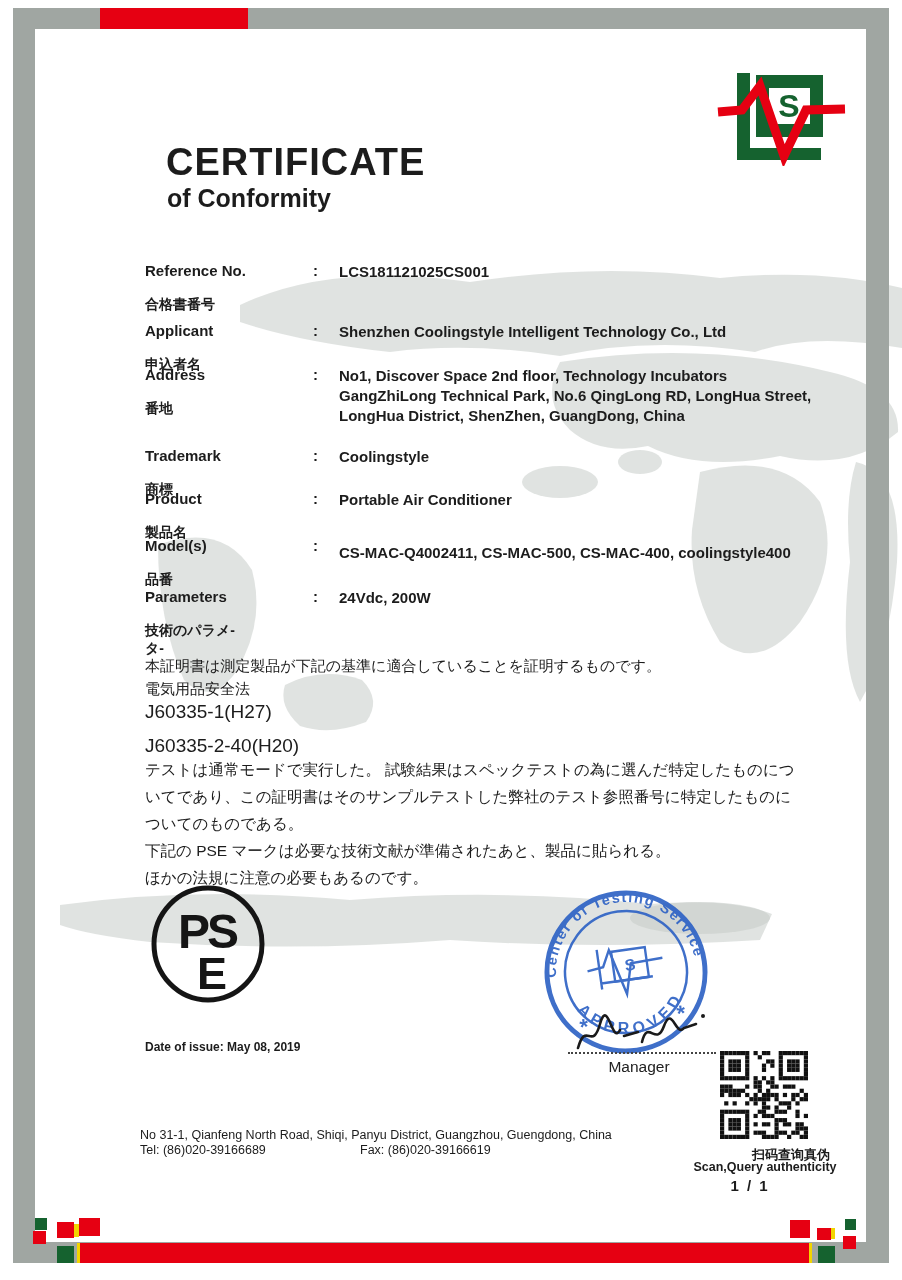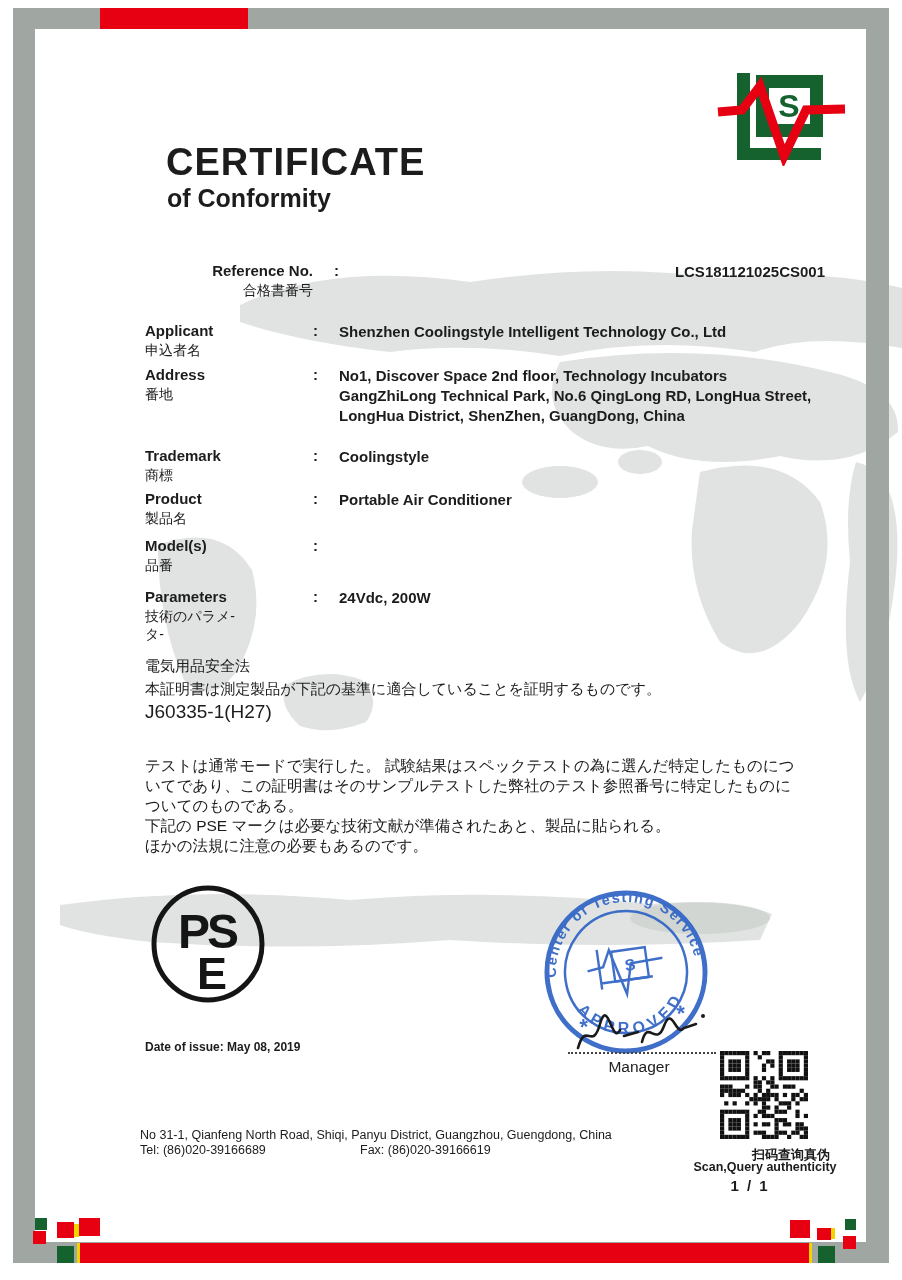--- a/index.html
+++ b/index.html
@@ -9,27 +9,27 @@
   
   .frame{position:absolute;background:#a0a6a2;}
   .mark{position:absolute;}
   .red{background:#e60012;} .green{background:#15622f;} .yellow{background:#f2d500;}
   
   .title1{font-size:38px;font-weight:bold;letter-spacing:1px;}
   .title2{font-size:25px;font-weight:bold;}
   
   .field{position:absolute;left:145px;width:680px;display:grid;grid-template-columns:168px 26px 1fr;}
   .flabel .en{font-weight:bold;font-size:15px;display:block;}
-  .flabel .jp{font-size:14px;display:block;margin-top:3px;white-space:pre-line;}
+  .flabel .jp{font-size:14px;display:block;margin-top:17px;white-space:pre-line;font-weight:bold;}
   .fcolon{font-weight:bold;font-size:15px;}
   .fvalue{font-weight:bold;font-size:15px;line-height:20px;white-space:pre-line;}
   
   .stmt{position:absolute;left:145px;width:645px;font-size:15px;line-height:23px;}
   .stmt .std{font-weight:normal;font-size:19px;}
-  .notes{position:absolute;left:145px;width:655px;font-size:15.5px;line-height:20px;white-space:pre-line;}
+  .notes{position:absolute;left:145px;width:655px;font-size:15.5px;line-height:27px;white-space:pre-line;}
   
   .footer{position:absolute;left:140px;top:1128px;width:580px;font-size:12.5px;line-height:14.5px;}
   .footer .col1{display:inline-block;width:220px;}
   
   .qr-cn{position:absolute;left:700px;top:1146px;width:130px;text-align:right;font-weight:bold;font-size:13px;}
   .qr-en{position:absolute;left:682px;top:1160px;width:166px;text-align:center;font-weight:bold;font-size:12.5px;}
   .qr-pg{position:absolute;left:700px;top:1177px;width:100px;text-align:center;font-weight:bold;font-size:15px;letter-spacing:2px;}
   
   .sig-line{position:absolute;left:568px;top:1052px;width:148px;border-top:2px dotted #444;}
   .sig-role{position:absolute;left:594px;top:1058px;width:90px;text-align:center;font-size:15.5px;color:#222;}
@@ -85,21 +85,21 @@
       <rect x="21" y="82" width="84" height="12"></rect>
       <path fill-rule="evenodd" d="M40 9 H107 V71 H40 Z M53 22 H94 V58 H53 Z"></path>
     </g>
     <text x="73" y="51" font-size="32" font-weight="bold" text-anchor="middle" fill="#15622f">S</text>
     <path d="M2 46 L26 44 L44 20 L68 90 L90 44 L129 43" stroke="#e60012" stroke-width="9" fill="none"></path>
   </svg>
 
   <div class="abs title2" style="left:167px;top:184px;">of Conformity</div>
   <div class="abs title1" style="left:166px;top:141px;">CERTIFICATE</div>
 
-  <div class="field" style="top:262px;text-align:right;">
+  <div class="field" style="top:262px;">
     <div class="flabel">
         <span class="en">Reference No.</span>
         <span class="jp">合格書番号</span>
       </div>
     <div class="fcolon">:</div>
     <div class="fvalue">LCS181121025CS001</div>
   </div>
   <div class="field" style="top:322px;">
     <div class="flabel">
         <span class="en">Applicant</span>
@@ -133,35 +133,37 @@
       </div>
     <div class="fcolon">:</div>
     <div class="fvalue">Portable Air Conditioner</div>
   </div>
   <div class="field" style="top:537px;">
     <div class="flabel">
         <span class="en">Model(s)</span>
         <span class="jp">品番</span>
       </div>
     <div class="fcolon">:</div>
+    <div class="fvalue" style="padding-top:6px;">CS-MAC-Q4002411, CS-MAC-500, CS-MAC-400, coolingstyle400</div>
   </div>
   <div class="field" style="top:588px;">
     <div class="flabel">
         <span class="en">Parameters</span>
         <span class="jp">技術のパラメ-
 タ-</span>
       </div>
     <div class="fcolon">:</div>
     <div class="fvalue">24Vdc, 200W</div>
   </div>
 
   <div class="stmt" style="top:654px;">
+    <div>本証明書は測定製品が下記の基準に適合していることを証明するものです。</div>
     <div>電気用品安全法</div>
-    <div>本証明書は測定製品が下記の基準に適合していることを証明するものです。</div>
     <div class="std">J60335-1(H27)</div>
+    <div class="std" style="margin-top:11px;">J60335-2-40(H20)</div>
   </div>
 
   <div class="notes" style="top:756px;">テストは通常モードで実行した。 試験結果はスペックテストの為に選んだ特定したものにつ
 いてであり、この証明書はそのサンプルテストした弊社のテスト参照番号に特定したものに
 ついてのものである。
 下記の PSE マークは必要な技術文献が準備されたあと、製品に貼られる。
 ほかの法規に注意の必要もあるのです。</div>
 
   <svg class="abs" style="left:150px;top:885px;" width="116" height="118" viewBox="0 0 116 118">
     <ellipse cx="58" cy="59" rx="54" ry="56" fill="none" stroke="#151515" stroke-width="5"></ellipse>

